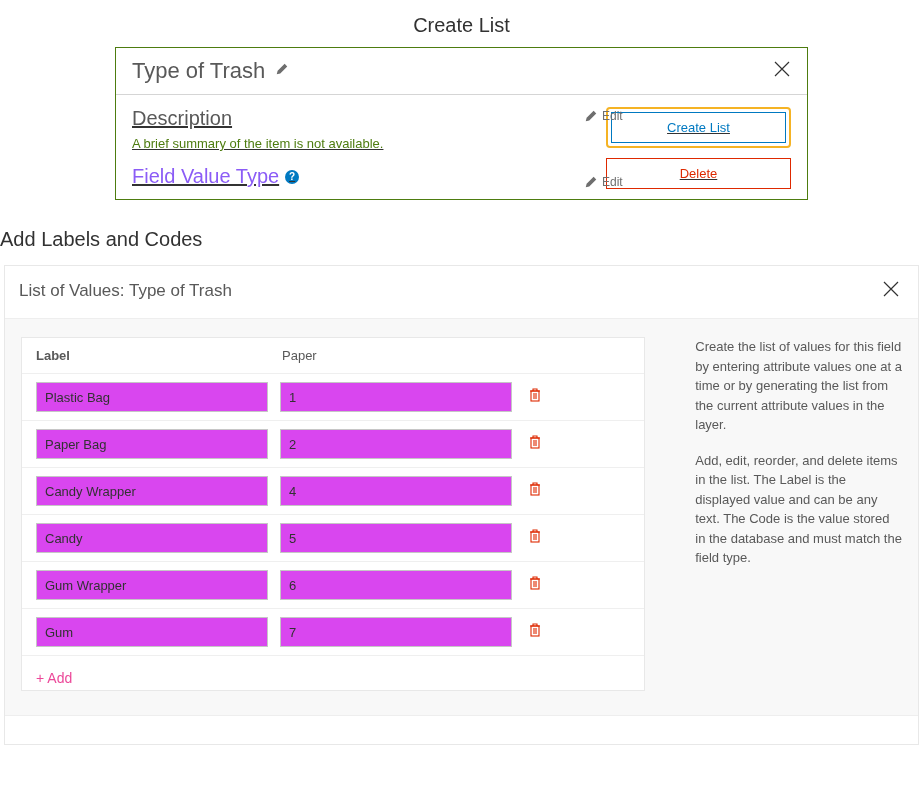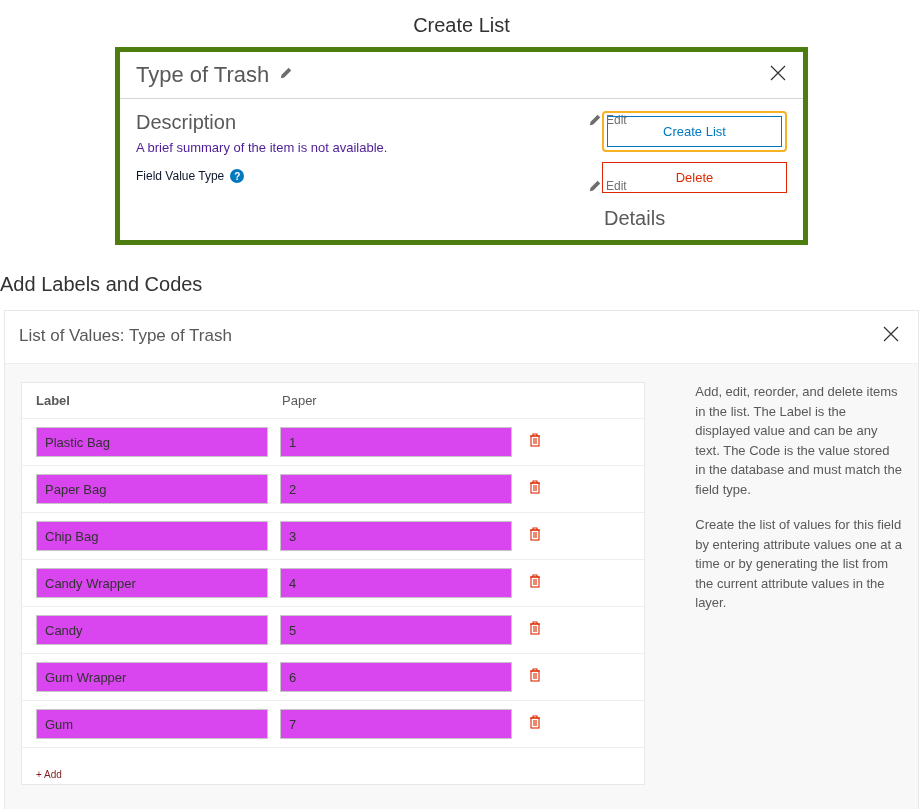--- a/index.html
+++ b/index.html
@@ -1,32 +1,32 @@
 <!DOCTYPE html>
 <html><head>
 <meta charset="utf-8">
 <style>
   * { box-sizing: border-box; margin: 0; padding: 0; }
   body { font-family: "Avenir Next", "Segoe UI", Arial, sans-serif; color:#323232; background:#fff; width:923px; }
   
   .s1-title { text-align:center; font-size:20px; font-weight:400; color:#323232; padding:14px 0 10px; }
-  .panel1 { border:5px solid #4d7c0f; margin:0 115px 0 115px; }
+  .panel1 { border:1px solid #4d7c0f; margin:0 115px 0 115px; }
   .panel1-hdr { display:flex; align-items:center; justify-content:space-between; padding:10px 16px; border-bottom:1px solid #d5d5d5; }
   .panel1-hdr-left { display:flex; align-items:center; gap:10px; }
   .panel1-title { font-size:22px; font-weight:300; color:#595959; }
   .pencil { width:14px; height:14px; }
   .pencil path { fill:#6e6e6e; }
   .close-x { width:18px; height:18px; cursor:pointer; }
   .close-x path { stroke:#323232; stroke-width:1.2; fill:none; }
-  .panel1-body { display:flex; padding:12px 16px 10px 16px; position:relative; }
+  .panel1-body { display:flex; padding:12px 16px 10px 16px; position:relative;text-decoration:underline; }
   .panel1-left { flex:1; }
   .desc-label { font-size:20px; font-weight:300; color:#595959; margin-bottom:6px; }
-  .desc-text { font-size:13px; color:#4c1d95; margin-bottom:14px; }
+  .desc-text { font-size:13px; color:#4d7c0f; margin-bottom:14px; }
   .fvt-row { display:flex; align-items:center; gap:6px; }
-  .fvt-label { font-size:12px; font-weight:300; color:#0f172a; }
+  .fvt-label { font-size:20px; font-weight:300; color:#8b5cf6; }
   .help-circle { width:14px; height:14px; border-radius:50%; background:#0079c1; color:#fff; font-size:10px; font-weight:700; display:flex; align-items:center; justify-content:center; }
   .panel1-right { width:185px; display:flex; flex-direction:column; gap:10px; align-items:stretch; }
   .edit-link { display:flex; align-items:flex-end; gap:4px; font-size:12px; color:#6e6e6e; position:absolute; }
   .edit-link.e1 { top:14px; left:468px; }
   .edit-link.e2 { top:80px; left:468px; }
   .btn-outline { background:#fff; border:1px solid; padding:7px 0; font-size:13px; font-weight:400; text-align:center; cursor:pointer; }
   .btn-create { border-color:#0079c1; color:#0079c1; }
   .highlight-wrap { border:2px solid #f5b324; border-radius:4px; padding:3px; }
   .btn-delete { border-color:#de2900; color:#de2900; }
   .details-frag { font-size:20px; font-weight:300; color:#595959; margin-top:4px; padding-left:2px; }
@@ -39,21 +39,21 @@
   .p2-table { background:#fff; border:1px solid #e8e8e8; width:634px; }
   .p2-thead { display:flex; padding:10px 14px 10px 14px; font-size:13px; color:#595959; }
   .th-label { width:246px;font-weight:bold; }
   .th-code { width:240px; }
   .p2-row { display:flex; align-items:center; padding:8px 14px 8px 14px; border-top:1px solid #efefef; gap:12px; }
   .p2-input { height:30px; border:1px solid #c6c6c6; padding:0 8px; font-size:13px; font-family:inherit; color:#323232; background:#d946ef; }
   .p2-input.lbl { width:232px; }
   .p2-input.code { width:232px; }
   .trash { width:14px; height:16px; cursor:pointer; margin-left:4px; }
   .trash path, .trash rect { fill:none; stroke:#de2900; stroke-width:1.1; }
-  .p2-add { padding:21px 14px 4px 14px; font-size:10px; color:#7f1d1d; cursor:pointer; border-top:1px solid #efefef; }
+  .p2-add { padding:14px 14px 4px 14px; font-size:14px; color:#ec4899; cursor:pointer; border-top:1px solid #efefef; }
   .p2-side { padding:0 0 0 50px; width:260px; font-size:13px; color:#595959; line-height:1.5; }
   .p2-side p { margin-bottom:16px; }
   .p2-footer { display:flex; justify-content:space-between; align-items:center; padding:14px 18px; border-top:1px solid #eee; }
 </style>
 </head>
 <body>
 
 <div class="s1-title">Create List</div>
 
 <div class="panel1">
@@ -93,21 +93,20 @@
           <path d="M2 14 L3 10 L11 2 L14 5 L6 13 Z"></path>
         </svg>
       <span>Edit</span>
     </span>
 
     <div class="panel1-right">
       <div class="highlight-wrap">
         <div class="btn-outline btn-create">Create List</div>
       </div>
       <div class="btn-outline btn-delete">Delete</div>
-      <div class="details-frag">Details</div>
     </div>
   </div>
 </div>
 
 <div class="s2-title">Add Labels and Codes</div>
 
 <div class="panel2">
   <div class="p2-hdr">
     <div class="p2-hdr-title">List of Values: Type of Trash</div>
     <span>
@@ -129,29 +128,20 @@
             <input class="p2-input code" value="1" style="">
             <span><svg class="trash" viewBox="0 0 14 16">
                 <path d="M2 4 L12 4 M5 4 L5 2 L9 2 L9 4"></path>
                 <rect x="3" y="4" width="8" height="10"></rect>
                 <path d="M6 6 L6 12 M8 6 L8 12"></path>
               </svg></span>
           </div>
           <div class="p2-row">
             <input class="p2-input lbl" value="Paper Bag" style="">
             <input class="p2-input code" value="2" style="">
-            <span><svg class="trash" viewBox="0 0 14 16">
-                <path d="M2 4 L12 4 M5 4 L5 2 L9 2 L9 4"></path>
-                <rect x="3" y="4" width="8" height="10"></rect>
-                <path d="M6 6 L6 12 M8 6 L8 12"></path>
-              </svg></span>
-          </div>
-          <div class="p2-row">
-            <input class="p2-input lbl" value="Chip Bag" style="">
-            <input class="p2-input code" value="3" style="">
             <span><svg class="trash" viewBox="0 0 14 16">
                 <path d="M2 4 L12 4 M5 4 L5 2 L9 2 L9 4"></path>
                 <rect x="3" y="4" width="8" height="10"></rect>
                 <path d="M6 6 L6 12 M8 6 L8 12"></path>
               </svg></span>
           </div>
           <div class="p2-row">
             <input class="p2-input lbl" value="Candy Wrapper" style="">
             <input class="p2-input code" value="4" style="">
             <span><svg class="trash" viewBox="0 0 14 16">
@@ -185,22 +175,22 @@
                 <path d="M2 4 L12 4 M5 4 L5 2 L9 2 L9 4"></path>
                 <rect x="3" y="4" width="8" height="10"></rect>
                 <path d="M6 6 L6 12 M8 6 L8 12"></path>
               </svg></span>
           </div>
         </div>
       <div class="p2-add">+  Add</div>
     </div>
 
     <div class="p2-side">
+      <p>Create the list of values for this field by entering attribute values one at a time or by generating the list from the current attribute values in the layer.</p>
       <p>Add, edit, reorder, and delete items in the list. The Label is the displayed value and can be any text. The Code is the value stored in the database and must match the field type.</p>
-      <p>Create the list of values for this field by entering attribute values one at a time or by generating the list from the current attribute values in the layer.</p>
     </div>
   </div>
 
   <div class="p2-footer">
     
     
   </div>
 </div>
 
 </body></html>

